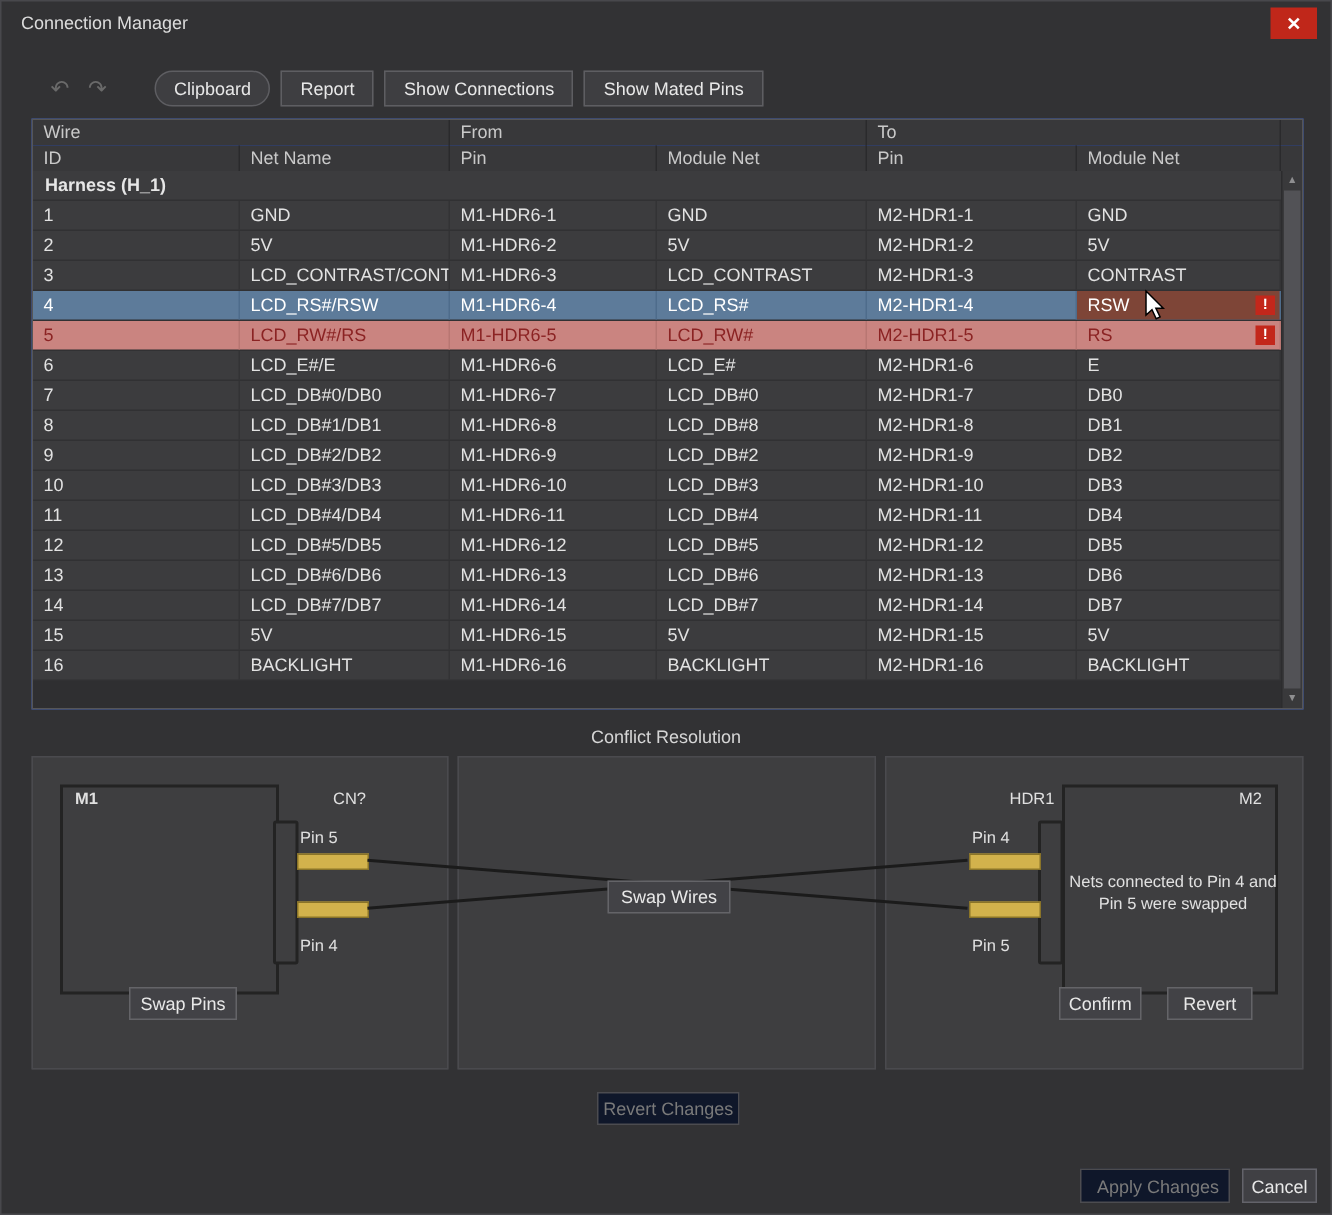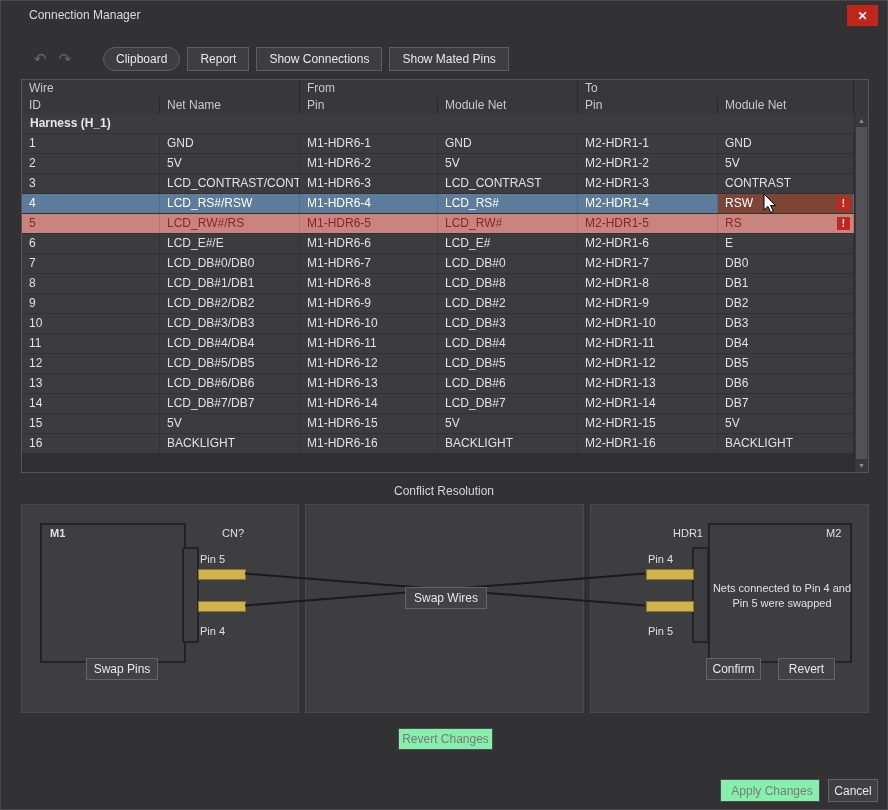--- a/index.html
+++ b/index.html
@@ -1,28 +1,28 @@
 <!DOCTYPE html>
 <html><head>
 <meta charset="utf-8">
 <style>
   *{box-sizing:border-box;margin:0;padding:0;}
   html,body{width:888px;height:810px;}
   body{background:#323234;font-family:"Liberation Sans",sans-serif;color:#e2e2e2;position:relative;overflow:hidden;}
   .window{position:absolute;inset:0;border:1px solid #48484c;}
 
-  .titlebar{position:absolute;top:0;left:0;right:0;height:28px;display:flex;align-items:center;padding-left:28px;font-size:12px;color:#dcdcdc;}
+  .titlebar{position:absolute;top:0;left:0;right:0;height:28px;display:flex;align-items:center;padding-left:13px;font-size:12px;color:#dcdcdc;}
   .close-btn{position:absolute;top:4px;right:9px;width:31px;height:21px;background:#c0271a;color:#fff;display:flex;align-items:center;justify-content:center;font-size:12px;font-weight:bold;cursor:default;}
 
   .toolbar{position:absolute;top:46px;left:30px;height:24px;display:flex;align-items:center;}
   .icon-btn{color:#6a6a6a;font-size:15px;width:18px;text-align:center;margin-right:7px;}
   .btn{height:24px;background:#3e3e41;border:1px solid #5e5e62;color:#e8e8e8;font-size:12px;font-family:inherit;padding:0 12px;display:inline-flex;align-items:center;justify-content:center;white-space:nowrap;}
   .toolbar .btn{margin-right:7px;}
   .btn.first{margin-left:22px;border-radius:12px;}
-  .btn.disabled{color:#7a7a7a;border-color:#4c4c50;background:#86efac;}
+  .btn.disabled{color:#7a7a7a;border-color:#4c4c50;background:#0f172a;}
 
   .table{position:absolute;left:20px;top:78px;width:848px;height:394px;border:1px solid #565658;background:#1d4ed8;}
   .thead-row{display:flex;height:17px;background:#38383a;}
   .hcell{font-size:12px;color:#c9c9c9;padding-left:7px;line-height:17px;border-right:1px solid #2a2a2c;white-space:nowrap;overflow:hidden;}
   .gw{width:278px}.gw2{width:276px}
   .cw0{width:138px}.cw1{width:140px}.cw2{width:138px}.cw3{width:140px}.cw4{width:140px}.cw5{width:136px}
   .tbody{position:absolute;top:34px;left:0;right:14px;bottom:0;overflow:hidden;background:#2f2f31;}
   .trow{display:flex;height:20px;background:#3c3c3e;border-bottom:1px solid #313133;}
   .trow.group{display:block;font-weight:bold;padding-left:8px;line-height:19px;font-size:12px;color:#e6e6e6;}
   .tcell{position:relative;font-size:12px;line-height:19px;padding-left:7px;border-right:1px solid #333335;white-space:nowrap;overflow:hidden;color:#e2e2e2;}

